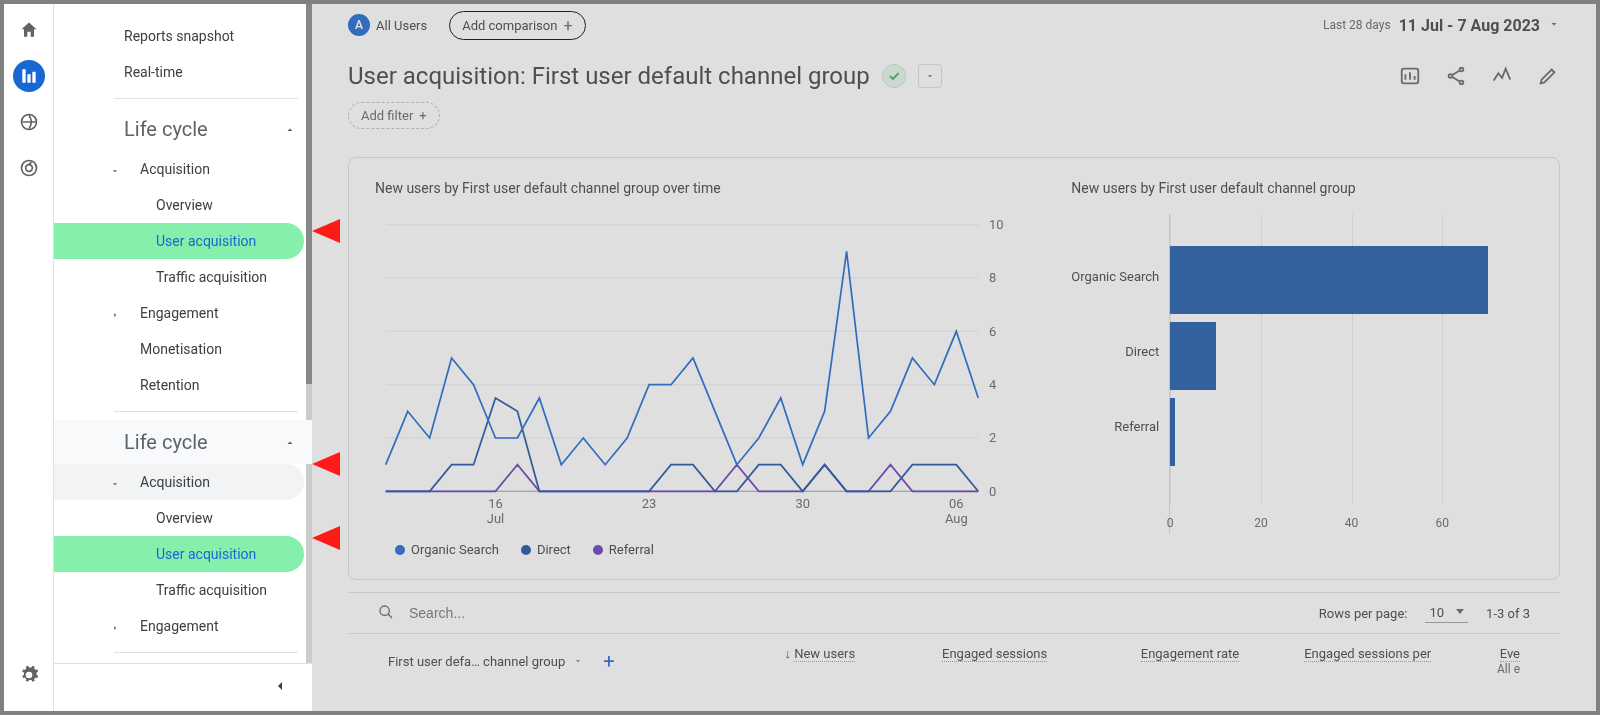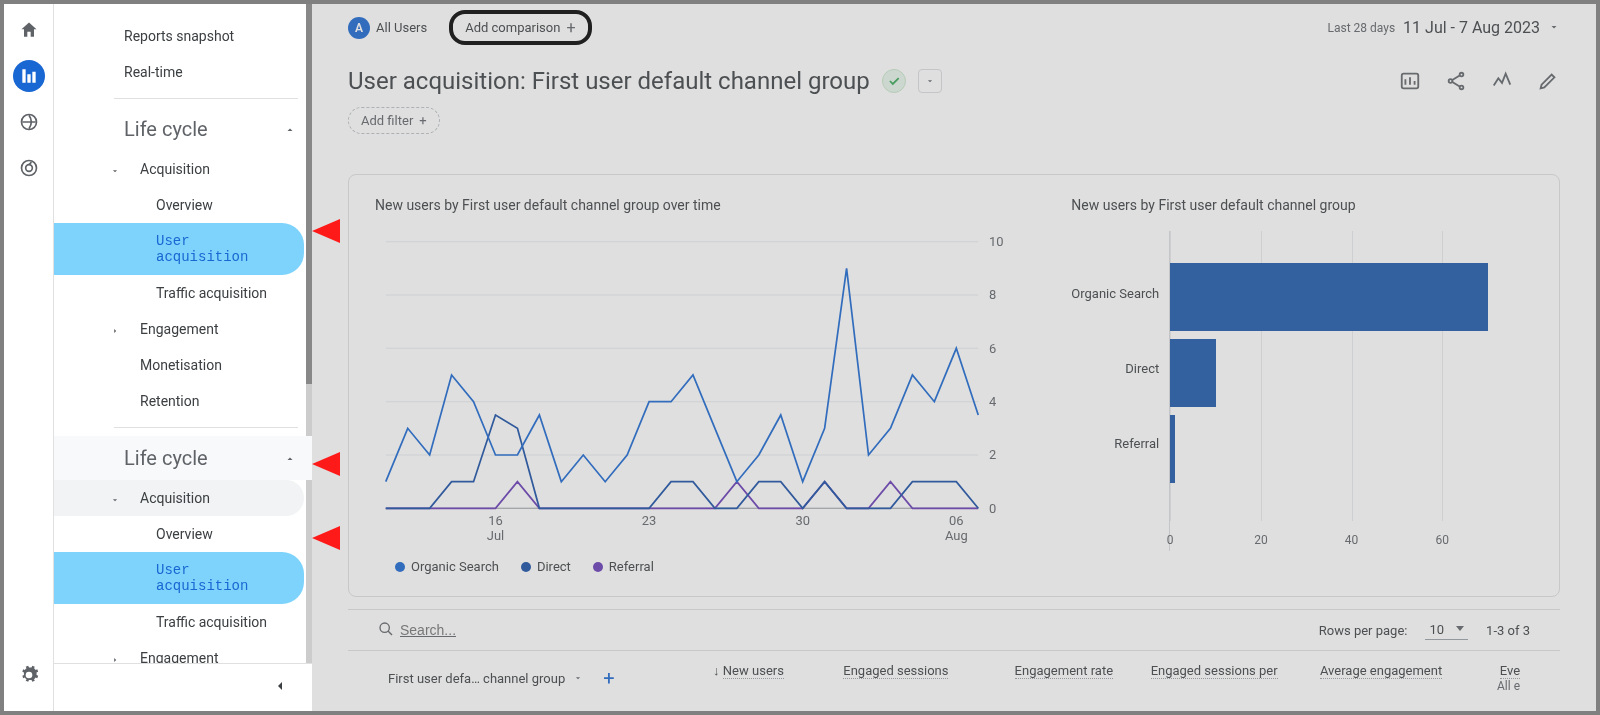--- a/index.html
+++ b/index.html
@@ -9,66 +9,66 @@
 .iconbar .ic { width: 32px; height: 32px; display: flex; align-items: center; justify-content: center; color: #5f6368; cursor: pointer; border-radius: 50%; }
 .iconbar .ic.active { background: #1967d2; color: #fff; }
 .iconbar .ic svg { width: 20px; height: 20px; }
 .iconbar .gear { position: absolute; bottom: 20px; }
 .sidebar { width: 258px; background: #fff; display: flex; flex-direction: column; position: relative; }
 .sidebar-scroll { flex: 1; overflow-y: auto; padding-top: 14px; }
 .nav-item { padding: 10px 18px 10px 70px; font-size: 14px; color: #3c4043; cursor: pointer; border-radius: 0 22px 22px 0; margin-right: 8px; position: relative; }
 .nav-item.level1 { padding-left: 70px; font-weight: 400; }
 .nav-item.level2 { padding-left: 86px; }
 .nav-item.level3 { padding-left: 102px; }
-.nav-item.selected { background: #7dd3fc; color: #1967d2; font-family: Liberation Mono, monospace; }
+.nav-item.selected { background: #86efac; color: #1967d2; }
 .nav-item.hover-bg { background: #f1f3f4; }
 .nav-item .expand-caret { position: absolute; left: 56px; top: 12px; width: 10px; height: 10px; }
 .nav-group-header { padding: 10px 18px 10px 70px; font-size: 20px; color: #5f6368; cursor: pointer; position: relative; display: flex; }
 .nav-group-header .chev { position: absolute; right: 16px; }
 .nav-group-header.faded { background: #f8f9fa; }
 .nav-divider { height: 1px; background: #e0e0e0; margin: 8px 14px 8px 60px; }
 .sidebar-footer { height: 48px; display: flex; align-items: center; justify-content: flex-end; padding-right: 24px; border-top: 1px solid #e0e0e0; }
 .main { flex: 1; background: #fff; position: relative; }
 .main-overlay { position: absolute; inset: 0; background: rgba(128,128,128,0.25); pointer-events: none; z-index: 50; }
 .main-content { padding: 6px 36px 0 36px; height: 100%; overflow: hidden; position: relative; }
 .top-row { display: flex; align-items: center; justify-content: space-between; }
 .seg-row { display: flex; align-items: center; gap: 10px; }
-.seg-pill { display: flex; align-items: center; gap: 6px; background: #fff; border: 4px solid #000000; border-radius: 16px; padding: 4px 12px; font-size: 13px; }
+.seg-pill { display: flex; align-items: center; gap: 6px; background: #fff; border: 1px solid #000000; border-radius: 16px; padding: 4px 12px; font-size: 13px; }
 .seg-pill.borderless { border: none; padding-left: 0; }
 .seg-pill .circ { width: 22px; height: 22px; border-radius: 50%; background: #1967d2; color: #fff; font-size: 12px; font-weight: 600; display: flex; align-items: center; justify-content: center; }
 .seg-pill .plus { font-size: 16px; color: #5f6368; }
 .date-area { display: flex; align-items: center; gap: 8px; color: #3c4043; cursor: pointer; }
 .date-area .label { font-size: 12px; color: #5f6368; text-align: right; }
-.date-area .range { font-size: 16px; font-weight: 400; }
+.date-area .range { font-size: 16px; font-weight: 700; }
 .title-row { display: flex; align-items: center; justify-content: space-between; margin-top: 22px; }
 .title-left { display: flex; align-items: center; gap: 12px; }
 .title-left h1 { font-size: 24px; font-weight: 400; color: #3c4043; }
 .verify-badge { width: 24px; height: 24px; border: 1px solid #c8e6c9; border-radius: 50%; display: flex; align-items: center; justify-content: center; color: #34a853; background: #e6f4ea; }
 .dd-caret { width: 24px; height: 24px; border: 1px solid #dadce0; border-radius: 4px; display: flex; align-items: center; justify-content: center; color: #5f6368; cursor: pointer; }
 .title-actions { display: flex; gap: 22px; }
 .title-actions .act { width: 24px; height: 24px; cursor: pointer; color: #5f6368; display: flex; align-items: center; justify-content: center; }
 .filter-row { margin-top: 12px; }
 .add-filter { display: inline-flex; align-items: center; gap: 6px; border: 1px dashed #bdc1c6; color: #5f6368; border-radius: 16px; padding: 5px 12px; font-size: 13px; cursor: pointer; }
-.card { border: 1px solid #e0e0e0; border-radius: 8px; margin-top: 40px; background: #fff; padding: 22px 26px; display: flex; gap: 50px; }
+.card { border: 1px solid #e0e0e0; border-radius: 8px; margin-top: 28px; background: #fff; padding: 22px 26px; display: flex; gap: 50px; }
 .chart-pane { flex: 1; display: flex; flex-direction: column; }
 .pane-title { font-size: 14px; color: #3c4043; margin-bottom: 18px; }
 .chart-line { position: relative; height: 320px; }
 .chart-line svg { width: 100%; height: 100%; }
 .legend { display: flex; gap: 22px; margin-top: 8px; padding-left: 20px; }
 .legend .item { display: flex; align-items: center; gap: 6px; font-size: 13px; color: #3c4043; }
 .legend .dot { width: 10px; height: 10px; border-radius: 50%; }
 .chart-bar { position: relative; height: 320px; display: flex; }
 .bar-labels { display: flex; flex-direction: column; justify-content: space-around; align-items: flex-end; padding-top: 25px; padding-bottom: 70px; }
 .bar-labels div { font-size: 13px; color: #3c4043; height: 76px; display: flex; align-items: center; padding-right: 10px; }
 .bar-plot { flex: 1; position: relative; border-left: 1px solid #dadce0; }
 .bar-plot .grid-v { position: absolute; top: 0; bottom: 30px; width: 1px; background: #e8eaed; }
 .bar-plot .bar { position: absolute; height: 68px; background: #1a56aa; }
 .bar-plot .axis-label { position: absolute; bottom: 4px; font-size: 12px; color: #5f6368; transform: translateX(-50%); }
 .table-header { border-top: 1px solid #e0e0e0; margin-top: 12px; display: flex; align-items: center; padding: 10px 30px; justify-content: space-between; }
-.search-box { display: flex; align-items: center; gap: 6px; color: #5f6368; flex: 1; text-decoration: underline; }
+.search-box { display: flex; align-items: center; gap: 15px; color: #5f6368; flex: 1; }
 .search-box input { border: none; outline: none; font-size: 14px; width: 200px; background: transparent; }
 .page-controls { display: flex; align-items: center; gap: 18px; font-size: 13px; color: #3c4043; }
 .page-controls .sel { border-bottom: 1px solid #9aa0a6; padding: 2px 24px 2px 4px; position: relative; cursor: pointer; }
 .page-controls .sel:after { content: ""; position: absolute; right: 4px; top: 6px; border-left: 4px solid transparent; border-right: 4px solid transparent; border-top: 5px solid #5f6368; }
 .col-headers { display: flex; border-top: 1px solid #e0e0e0; padding: 12px 30px 0 30px; }
 .col-headers .col { flex: 1; text-align: right; font-size: 13px; color: #3c4043; padding: 0 10px; white-space: nowrap; overflow: hidden; text-overflow: ellipsis; }
 .col-headers .col.first { flex: 1.6; text-align: center; display: flex; align-items: center; gap: 8px; }
 .col-headers .col .underline { border-bottom: 1px dotted #9aa0a6; text-align: right; }
 .arrow-annot { position: absolute; z-index: 200; }
 .arrow-annot svg { display: block; }
@@ -335,21 +335,20 @@
           <span>First user defa… channel group</span>
           <span><svg width="10" height="10" viewBox="0 0 24 24">
                 <path fill="#5f6368" d="M7 10l5 5 5-5z"></path>
               </svg></span>
           <span style="color:#1967d2;font-size:20px;margin-left:12px">+</span>
         </div>
         <div class="col"><span>↓ </span><span class="underline">New users</span></div>
         <div class="col"><span class="underline">Engaged sessions</span></div>
         <div class="col"><span class="underline">Engagement rate</span></div>
         <div class="col"><span class="underline">Engaged sessions per</span></div>
-        <div class="col"><span class="underline">Average engagement</span></div>
         <div class="col" style="flex:0.4"><span class="underline">Eve</span><br><span style="font-size:12px;color:#5f6368">All e</span></div>
       </div>
 
     </div>
     <div class="main-overlay"></div>
   </div>
 
   <div class="arrow-annot" style="left:308px; top:207px">
     <svg width="120" height="40">
         <path d="M120 20 L28 20 L28 8 L0 20 L28 32 L28 20 Z" fill="#ff1a1a"></path>

